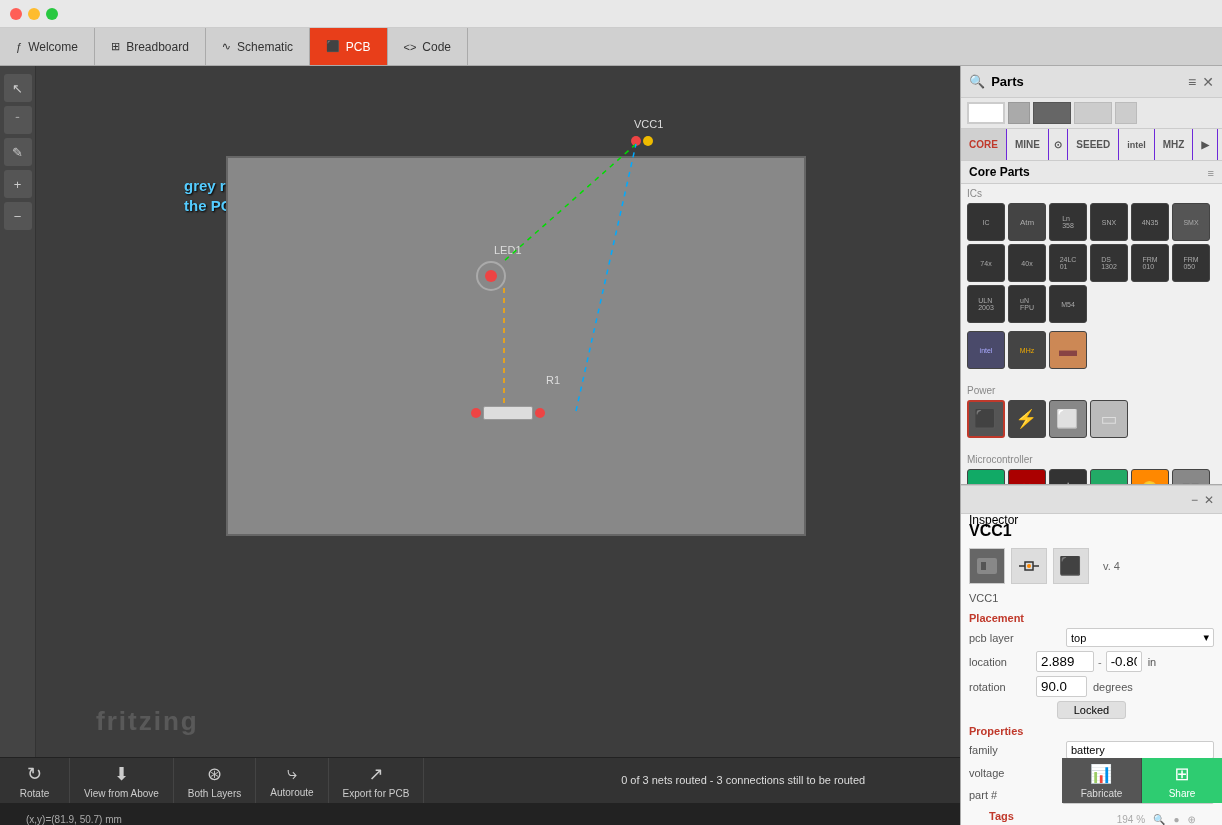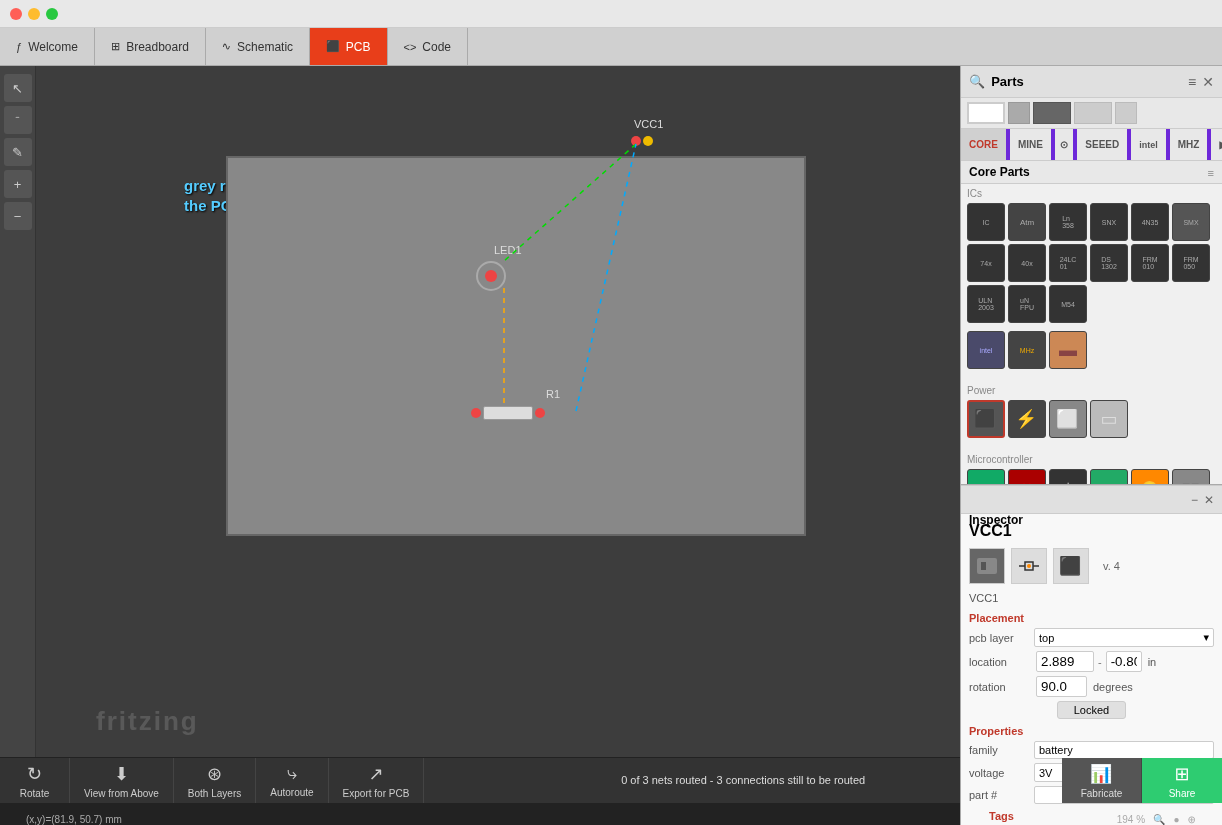--- a/index.html
+++ b/index.html
@@ -93,21 +93,21 @@
     }
     .parts-title { font-size: 13px; font-weight: bold; }
     .parts-header-icons { display: flex; gap: 6px; align-items: center; }
 
     .parts-filter-bar {
       height: 32px; background: #e8e8e8; display: flex; align-items: stretch;
       border-bottom: 1px solid #ccc;
     }
     .filter-tab {
       padding: 0 8px; font-size: 10px; font-weight: bold; cursor: pointer;
-      display: flex; align-items: center; border-right: 4px solid #6d28d9; color: #555;
+      display: flex; align-items: center; border-right: 1px solid #6d28d9; color: #555;
     }
     .filter-tab.active { background: #d0d0d0; color: #c0392b; }
 
     .parts-grid-section { padding: 4px 6px; }
     .section-label { font-size: 10px; color: #888; margin-bottom: 4px; }
     .parts-grid { display: flex; flex-wrap: wrap; gap: 3px; margin-bottom: 8px; }
     .part-item {
       width: 38px; height: 38px; background: #555; border-radius: 3px; cursor: pointer;
       display: flex; align-items: center; justify-content: center; font-size: 8px; color: #ddd;
       overflow: hidden; position: relative; border: 1px solid #444;
@@ -119,33 +119,33 @@
 
     
     .inspector-panel {
       background: #f8f8f8; border-top: 1px solid #ccc; padding: 0;
       height: 350px; overflow-y: auto;
     }
     .inspector-header {
       height: 28px; background: #e0e0e0; display: flex; align-items: center; justify-content: space-between;
       padding: 0 8px; border-bottom: 1px solid #ccc;
     }
-    .inspector-title { font-size: 12px; font-weight: bold; margin-top: 40px; }
+    .inspector-title { font-size: 12px; font-weight: normal; margin-top: 40px; }
 
     .inspector-body { padding: 8px; }
     .inspector-name { font-size: 16px; font-weight: bold; margin-bottom: 8px; }
     .inspector-icons { display: flex; gap: 6px; margin-bottom: 8px; align-items: center; }
     .inspector-icon-box {
       width: 36px; height: 36px; background: #ddd; border: 1px solid #ccc;
       display: flex; align-items: center; justify-content: center; font-size: 10px;
     }
     .inspector-version { font-size: 11px; color: #666; }
     .inspector-sub { font-size: 11px; color: #555; margin-bottom: 8px; }
     .section-header { font-size: 11px; font-weight: bold; color: #c0392b; margin: 6px 0 4px 0; }
-    .prop-row { display: flex; align-items: center; margin-bottom: 4px; font-size: 11px; }
+    .prop-row { display: flex; align-items: center; margin-bottom: 4px; font-size: 11px; gap: 32px; }
     .prop-label { width: 65px; color: #555; }
     .prop-value {
       flex: 1; background: white; border: 1px solid #ccc; padding: 2px 4px; border-radius: 2px;
     }
     .prop-value-select {
       flex: 1; background: white; border: 1px solid #ccc; padding: 2px 4px; border-radius: 2px;
       display: flex; align-items: center; justify-content: space-between; cursor: pointer;
     }
     .coord-row { display: flex; align-items: center; margin-bottom: 4px; font-size: 11px; gap: 2px; }
     .coord-label { width: 65px; color: #555; }
@@ -289,21 +289,21 @@
     </div>
 
     <div class="led-label" style="left: 458px; top: 178px;">
       <span>LED1</span>
     </div>
 
     <div class="led-component">
       <div class="led-inner"></div>
     </div>
 
-    <div class="r1-label" style="left: 510px; top: 322px;">
+    <div class="r1-label" style="left: 510px; top: 308px;">
       <span>R1</span>
     </div>
 
     <div class="resistor-component">
       <div class="pad-red"></div>
       <div class="resistor-body"></div>
       <div class="pad-red"></div>
     </div>
 
     <svg class="routes-svg">

